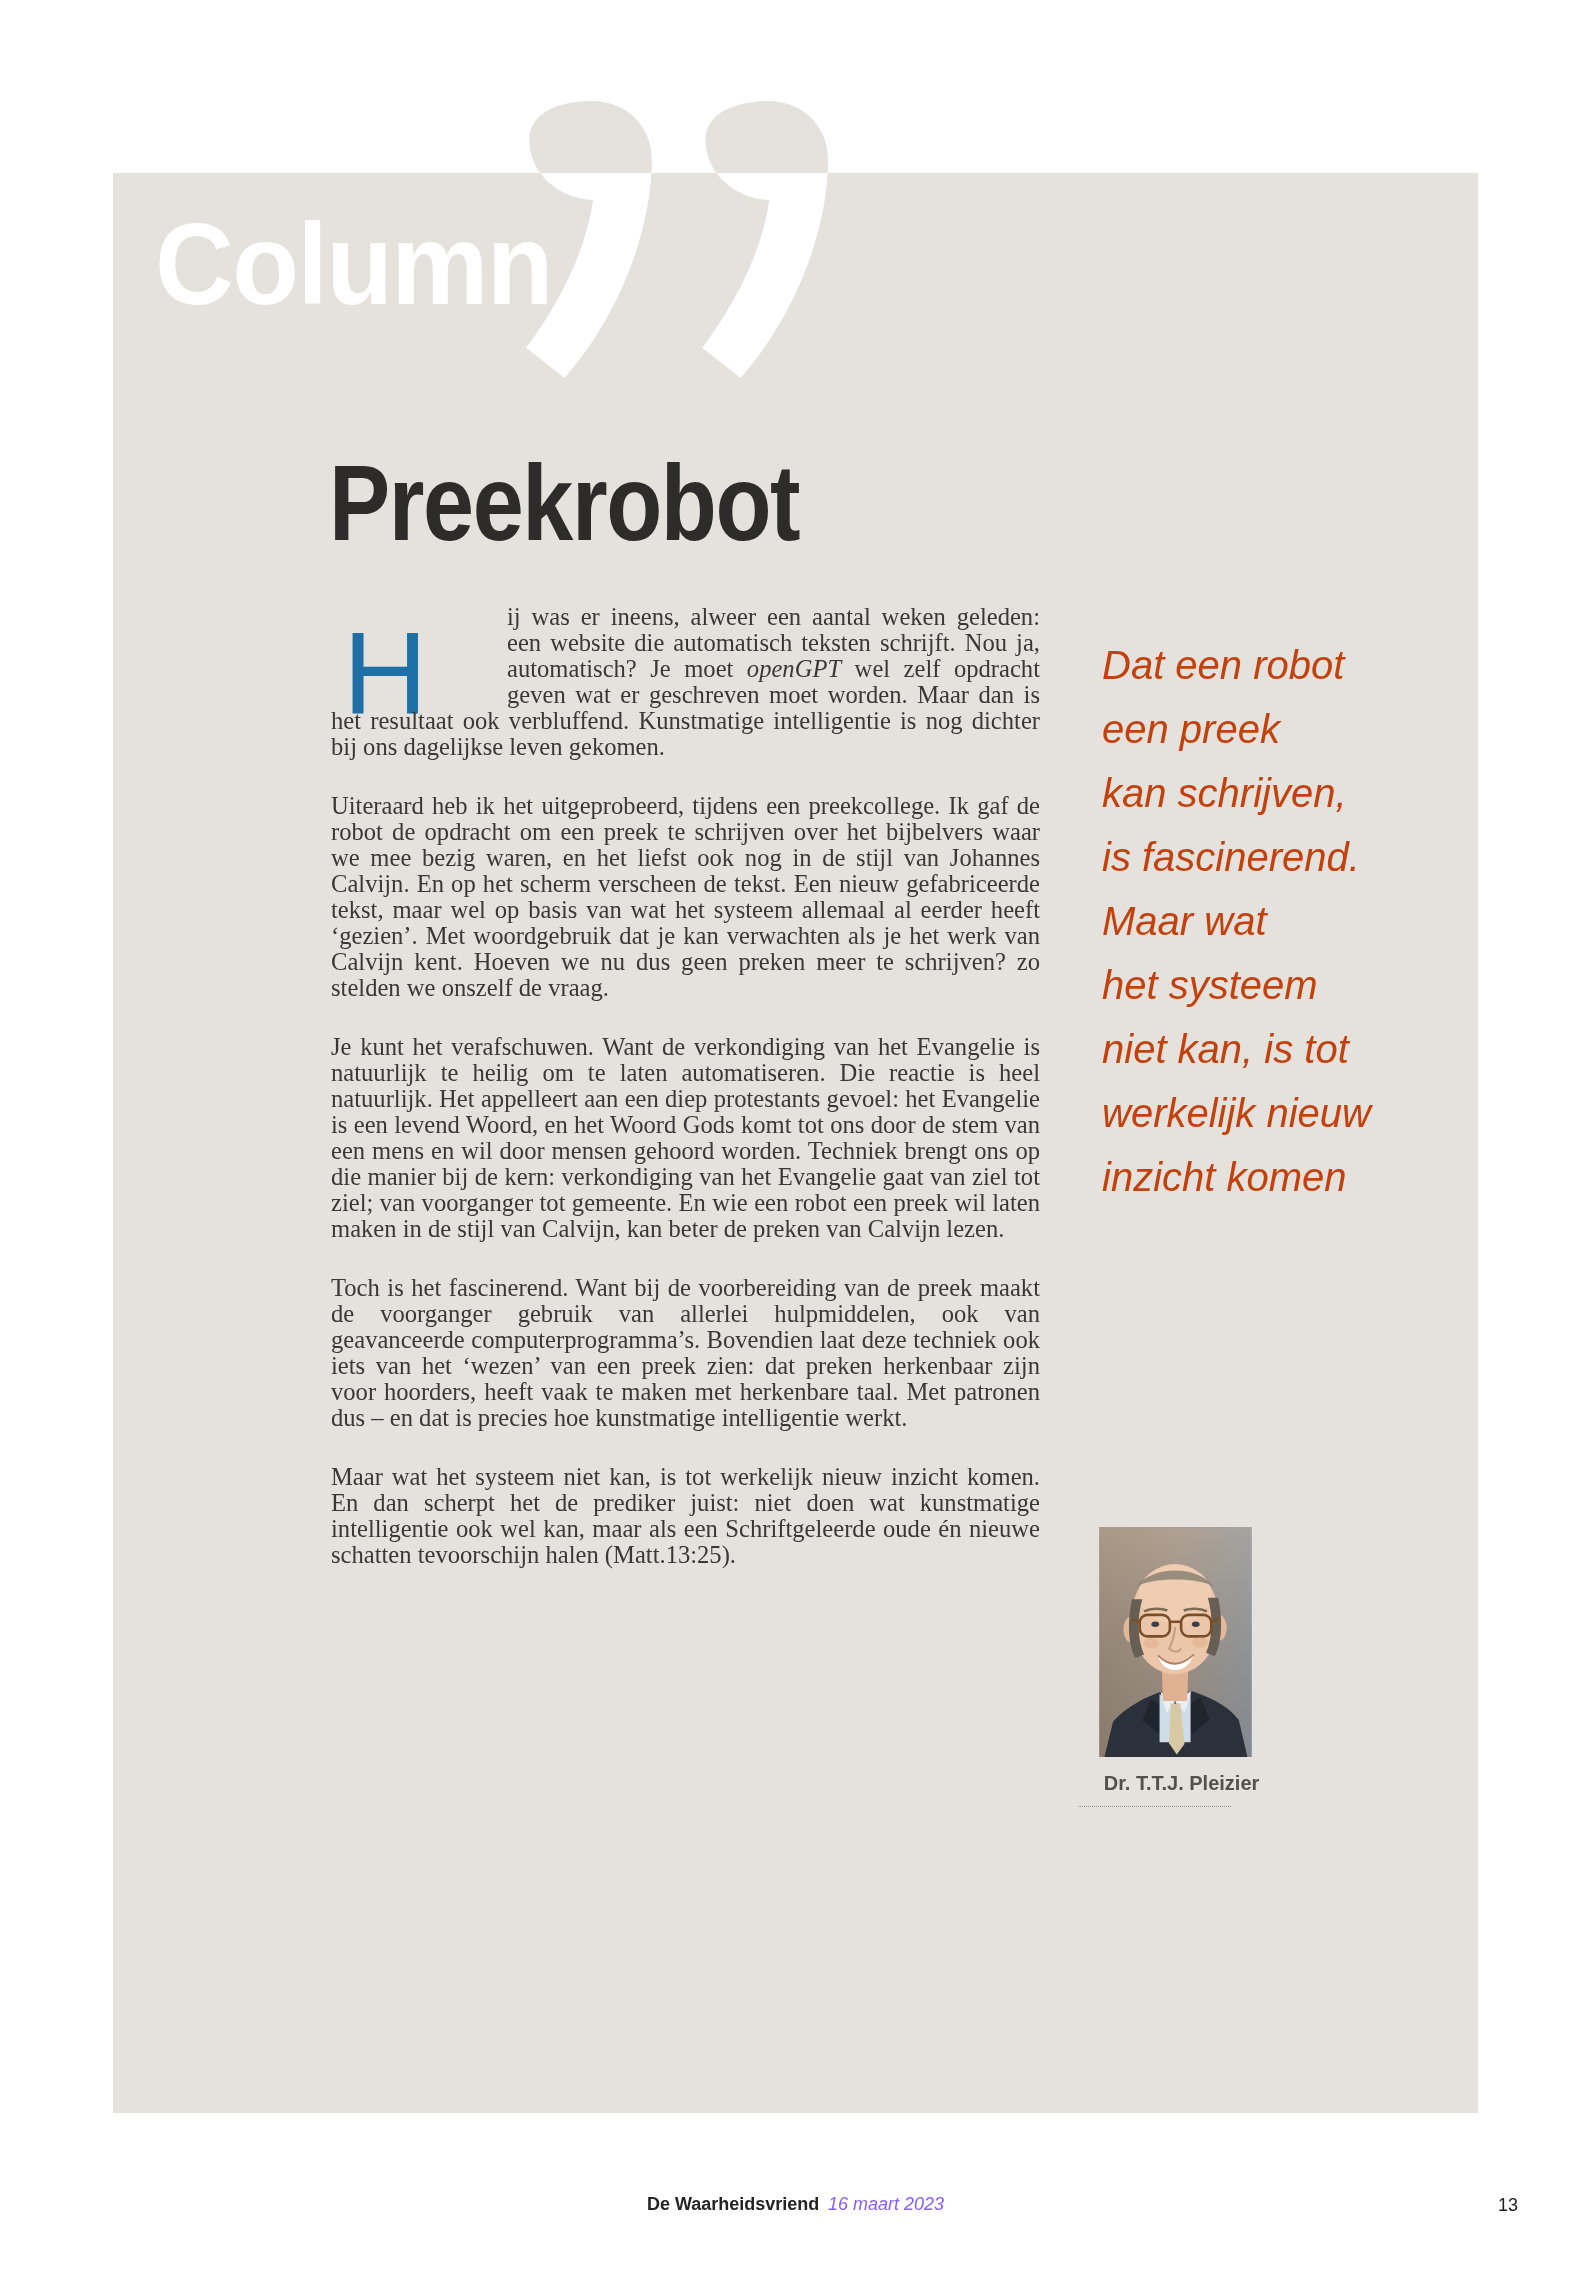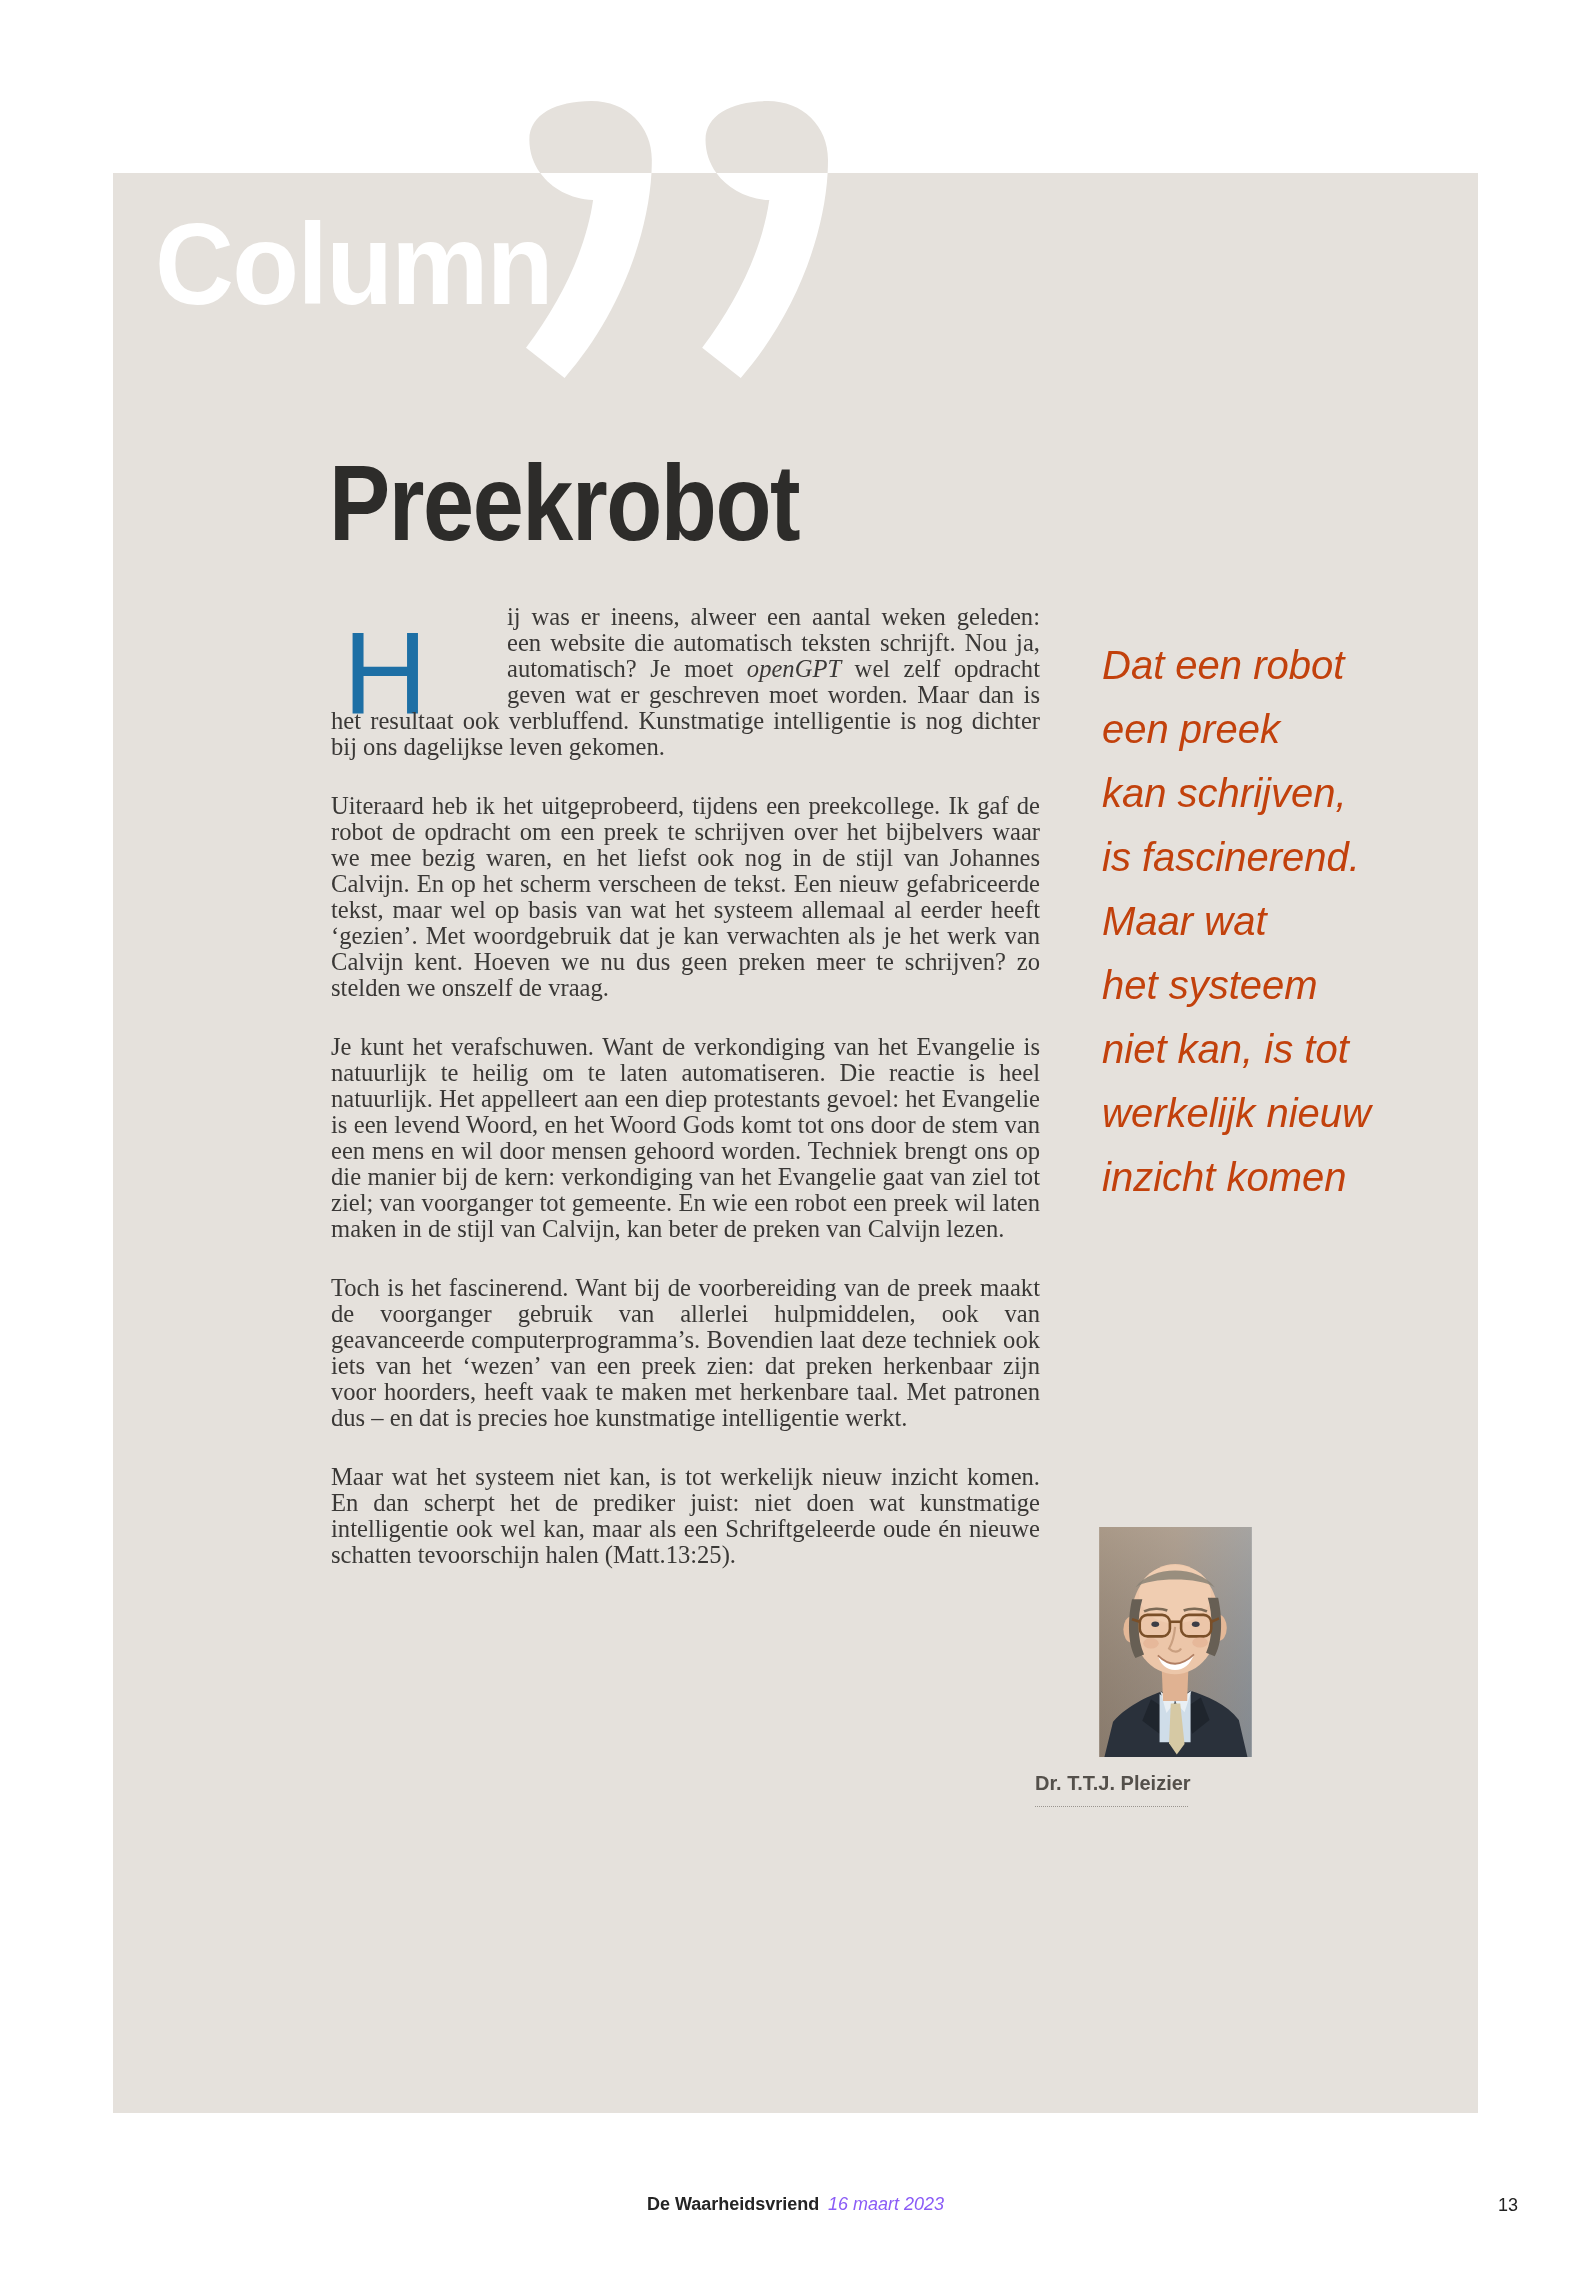--- a/index.html
+++ b/index.html
@@ -17,21 +17,21 @@
          line-height:1;letter-spacing:-1.7px;transform:scaleX(0.85);transform-origin:0 0;white-space:nowrap;}
   .body-col{position:absolute;left:331px;top:604px;width:709px;color:#3a3836;
             font-family:"Liberation Serif",serif;font-size:24.6px;line-height:26px;text-align:justify;}
   .body-col p{margin:0 0 33px 0;}
   .dropcap-spacer{float:left;width:176px;height:98px;}
   .drop-cap{position:absolute;left:343px;top:614px;font-family:"Liberation Sans",sans-serif;
             font-weight:400;font-size:117px;line-height:1;color:#1d6fa5;}
   .pull-quote{position:absolute;left:1102px;top:601px;width:375px;color:#c2410c;
               font-style:italic;font-size:40px;line-height:64px;white-space:pre-line;margin-top:32px;}
   .photo{position:absolute;left:1099px;top:1527px;width:153px;height:230px;}
-  .caption{position:absolute;left:1035px;top:1769px;width:207px;}
+  .caption{position:absolute;left:1078px;top:1769px;width:207px;text-align:center;}
   .caption-name{font-weight:bold;font-size:20px;line-height:28px;color:#54504b;}
   .caption-bio{font-style:italic;font-size:18px;line-height:27px;color:#6f6a64;white-space:pre-line;}
   .caption-rule{margin-top:8.6px;width:153px;border-bottom:1.7px dotted #9a958f;}
   .footer{position:absolute;left:113px;top:2194px;width:1365px;text-align:center;font-size:18px;color:#242424;}
   .footer .mag{font-weight:bold;text-align:right;}
   .footer .date{font-style:italic;margin-left:8.6px;color:#8b5cf6;}
   .page-num{position:absolute;left:1498px;top:2195px;font-size:18px;font-weight:normal;color:#222222;}
 </style>
 </head>
 <body>

